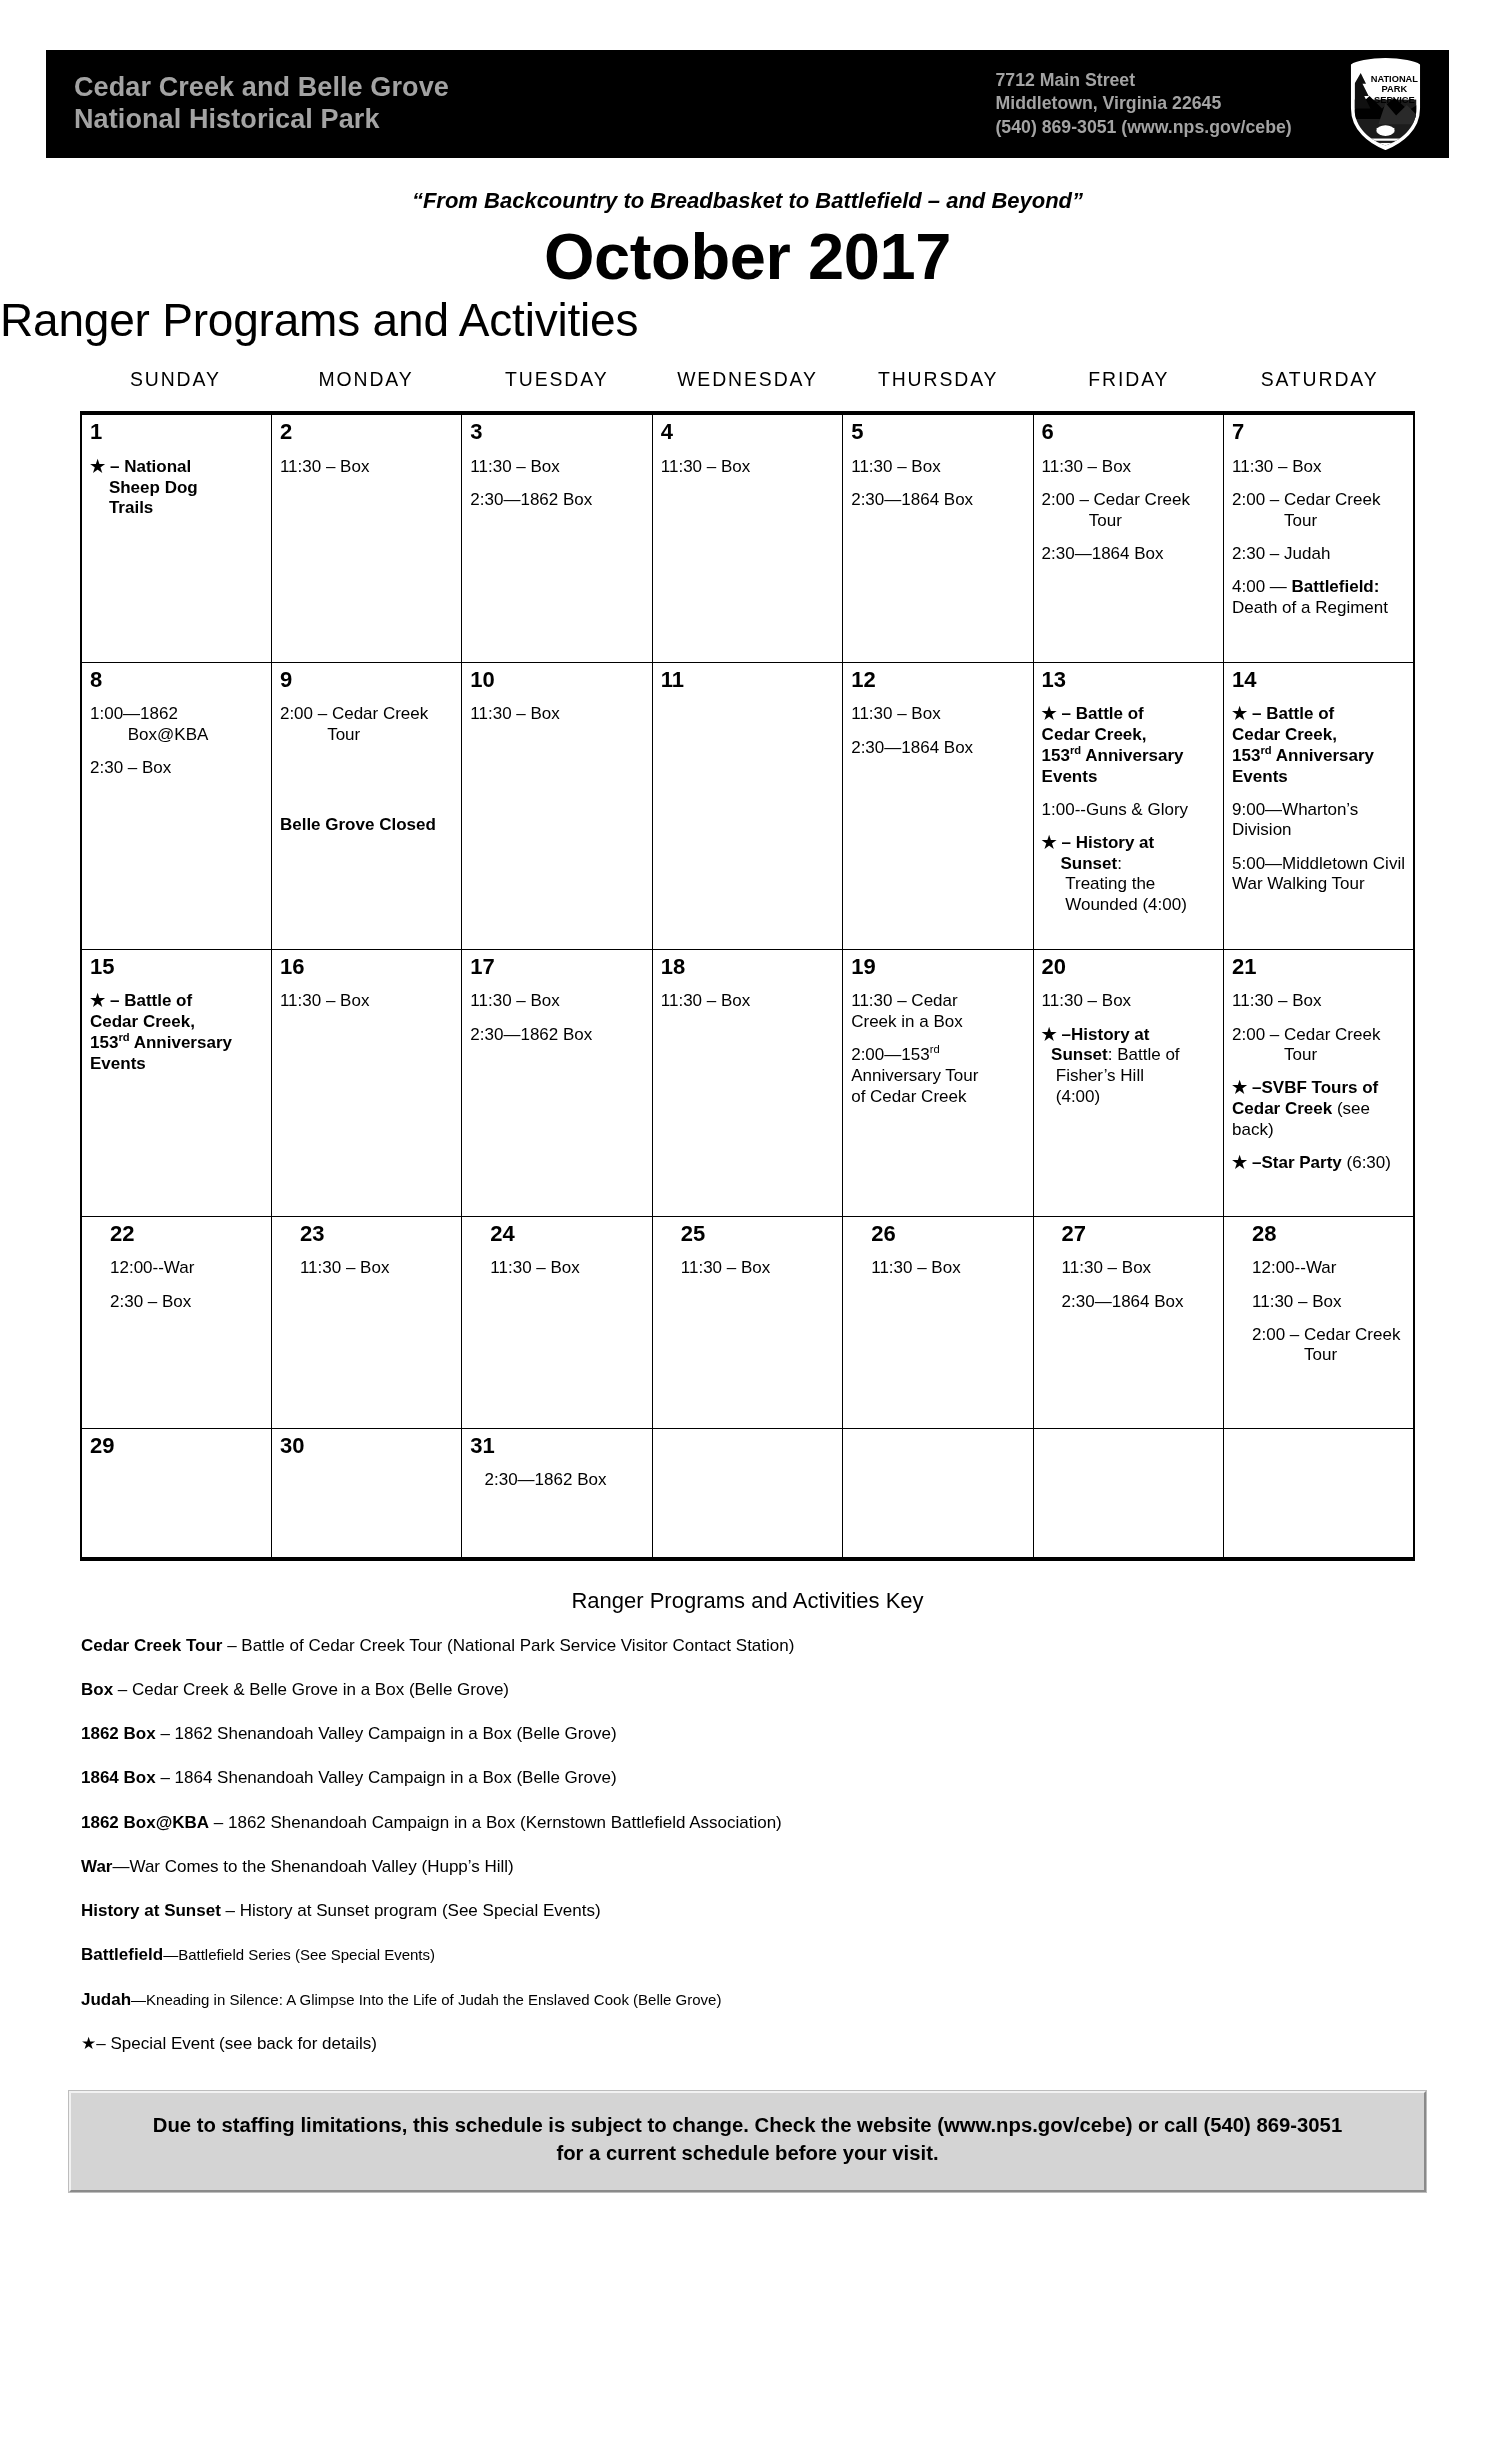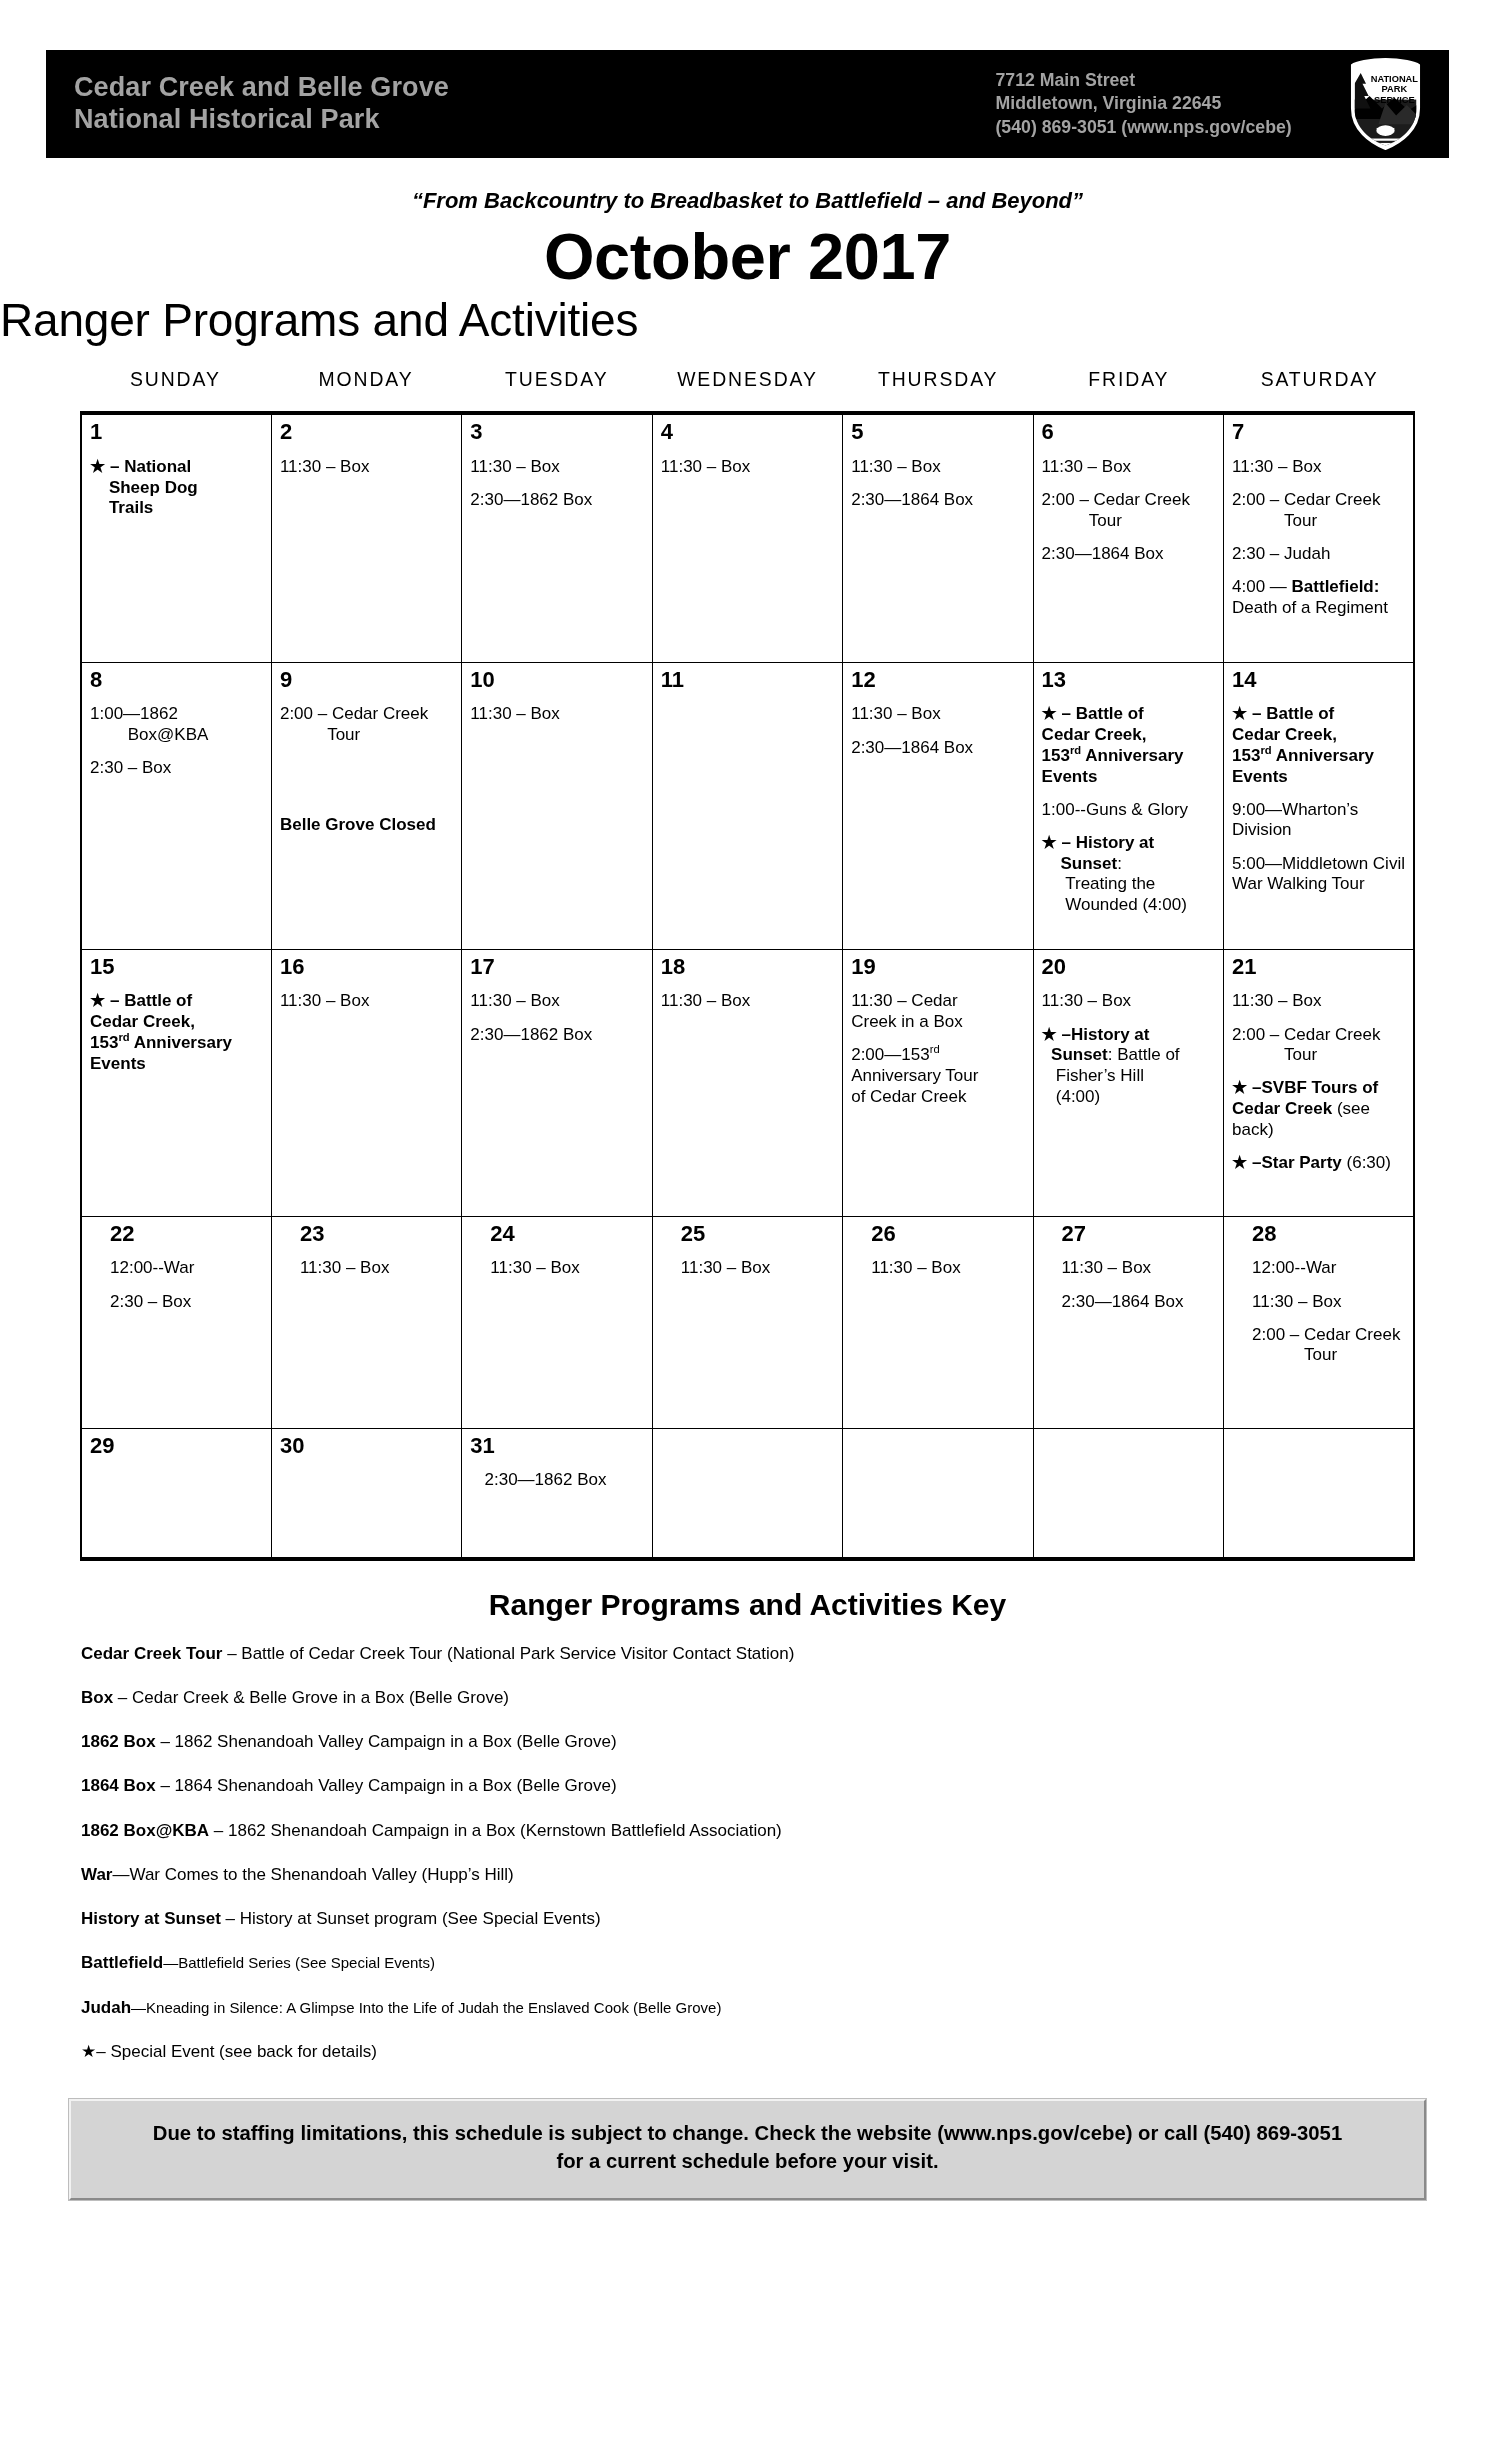--- a/index.html
+++ b/index.html
@@ -129,22 +129,22 @@
     margin-top: 12.4px;
   }
   .ev:first-of-type { margin-top: 10.6px; }
   .ev.b { font-weight: bold; }
   .star { font-size: 17px; line-height: 1; }
   sup { font-size: 0.66em; vertical-align: super; line-height: 0; }
 
   
   .key-title {
     text-align: center;
-    font-size: 30px;
-    font-weight: bold;
+    font-size: 22px;
+    font-weight: normal;
     margin-top: 26.5px;
   }
   .key-list {
     margin: 21px 0 0 81px;
   }
   .key-item {
     font-size: 17px;
     line-height: 1.25;
     margin-bottom: 23px;
   }

